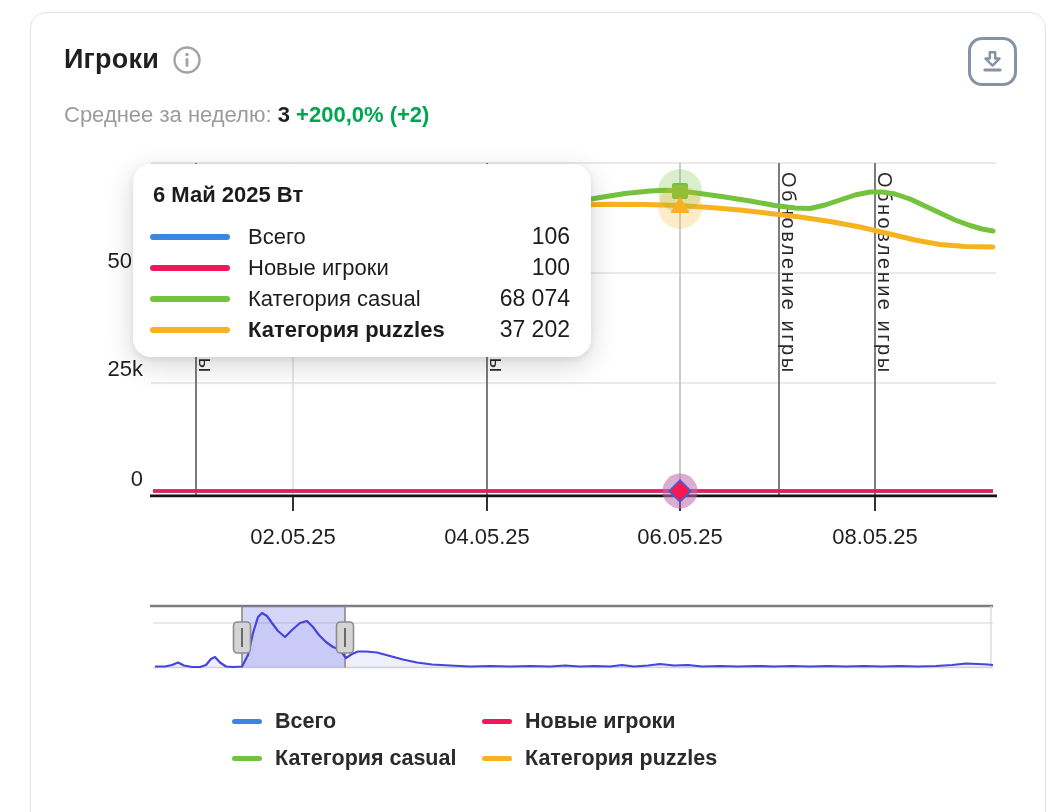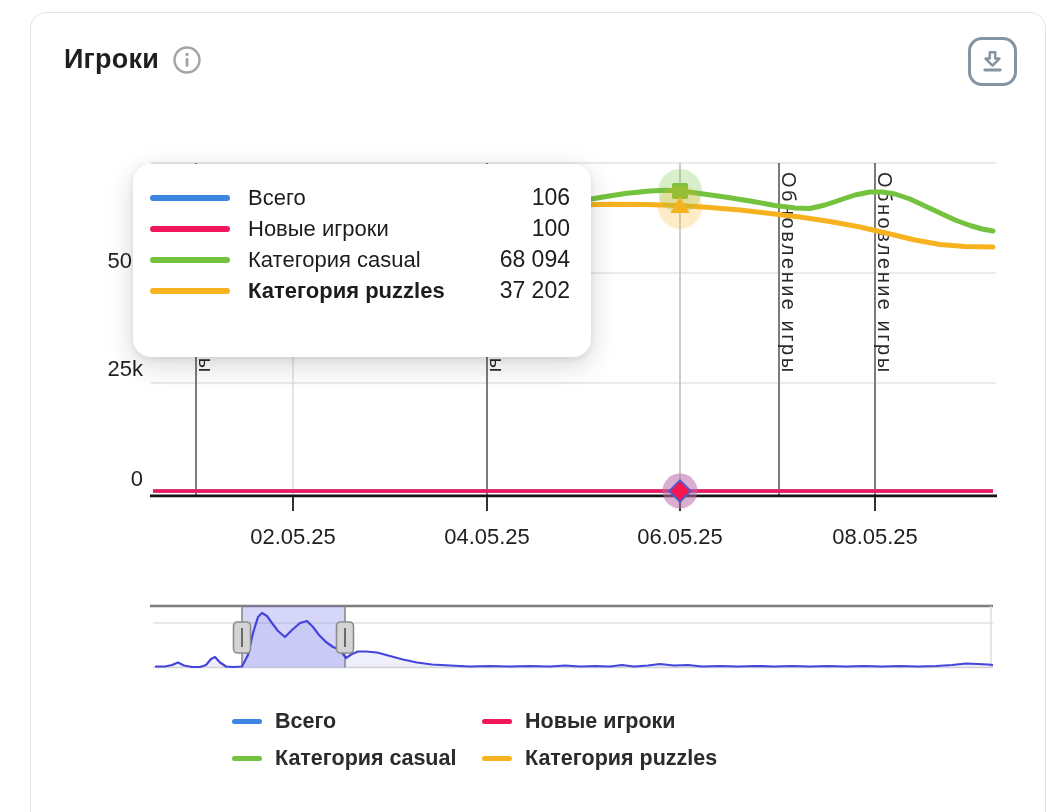--- a/index.html
+++ b/index.html
@@ -53,20 +53,25 @@
 
   <div class="title-row">
     <span class="page-title">Игроки</span>
     <svg width="30" height="30" viewBox="0 0 30 30" style="position:static">
       <circle cx="15" cy="15" r="12.5" fill="none" stroke="#a3a3a3" stroke-width="2.4"></circle>
       <circle cx="15" cy="9.5" r="1.7" fill="#a3a3a3"></circle>
       <rect x="13.6" y="13" width="2.8" height="9" rx="1.4" fill="#a3a3a3"></rect>
     </svg>
   </div>
 
+  <div class="subtitle">
+    <span>Среднее за неделю:</span>
+    <span class="avg-value">3</span>
+    <span class="avg-change">+200,0% (+2)</span>
+  </div>
 
   <div class="dl-btn">
     <svg width="27" height="27" viewBox="0 0 24 24" style="position:static">
       <path d="M9.6 3.8 h4.8 v5.6 h3.8 L12 15.6 L5.8 9.4 h3.8 Z" fill="none" stroke="#8494a2" stroke-width="2.2" stroke-linejoin="round"></path>
       <line x1="5.2" y1="19.6" x2="18.8" y2="19.6" stroke="#8494a2" stroke-width="2.6" stroke-linecap="round"></line>
     </svg>
   </div>
 
   <svg width="1058" height="430" viewBox="0 0 1058 430" style="top:150px">
 
@@ -126,34 +131,35 @@
     <text class="axis-lbl" x="143" y="220" text-anchor="end" dominant-baseline="middle">25k</text>
     <text class="axis-lbl" x="143" y="330" text-anchor="end" dominant-baseline="middle">0</text>
 
     <text class="xtick-lbl" x="293" y="394" text-anchor="middle">02.05.25</text>
     <text class="xtick-lbl" x="487" y="394" text-anchor="middle">04.05.25</text>
     <text class="xtick-lbl" x="680" y="394" text-anchor="middle">06.05.25</text>
     <text class="xtick-lbl" x="875" y="394" text-anchor="middle">08.05.25</text>
   </svg>
 
   <div class="tooltip">
+    <div class="tt-title">6 Май 2025 Вт</div>
     <div class="tt-row">
       <span class="tt-swatch sw-blue"></span>
       <span class="tt-label">Всего</span>
       <span class="tt-value">106</span>
     </div>
     <div class="tt-row">
       <span class="tt-swatch sw-red"></span>
       <span class="tt-label">Новые игроки</span>
       <span class="tt-value">100</span>
     </div>
     <div class="tt-row">
       <span class="tt-swatch sw-green"></span>
       <span class="tt-label">Категория casual</span>
-      <span class="tt-value">68 094</span>
+      <span class="tt-value">68 074</span>
     </div>
     <div class="tt-row">
       <span class="tt-swatch sw-orange"></span>
       <span class="tt-label bold">Категория puzzles</span>
       <span class="tt-value">37 202</span>
     </div>
   </div>
 
   <svg width="1058" height="95" viewBox="0 0 1058 95" style="top:595px">
 

